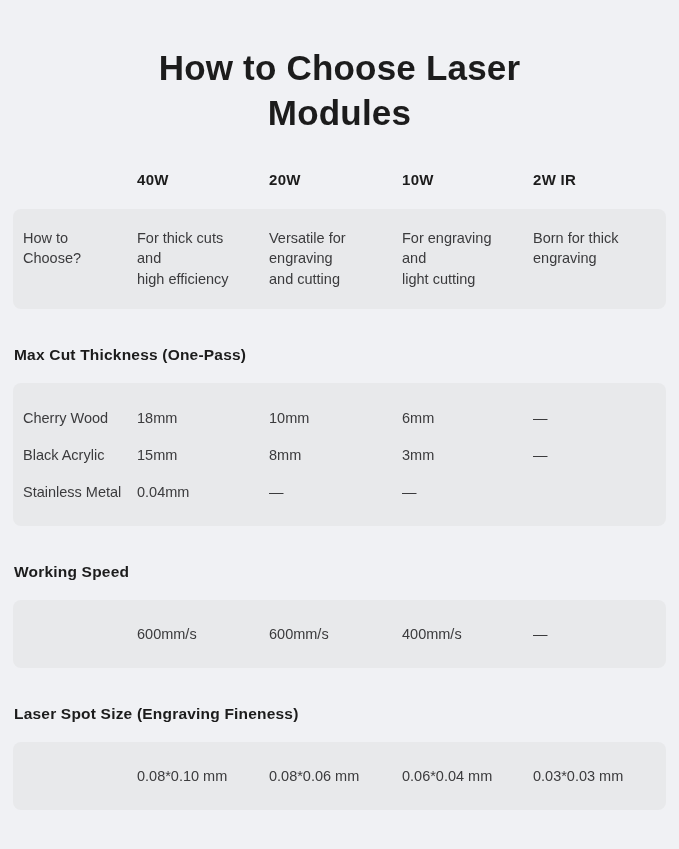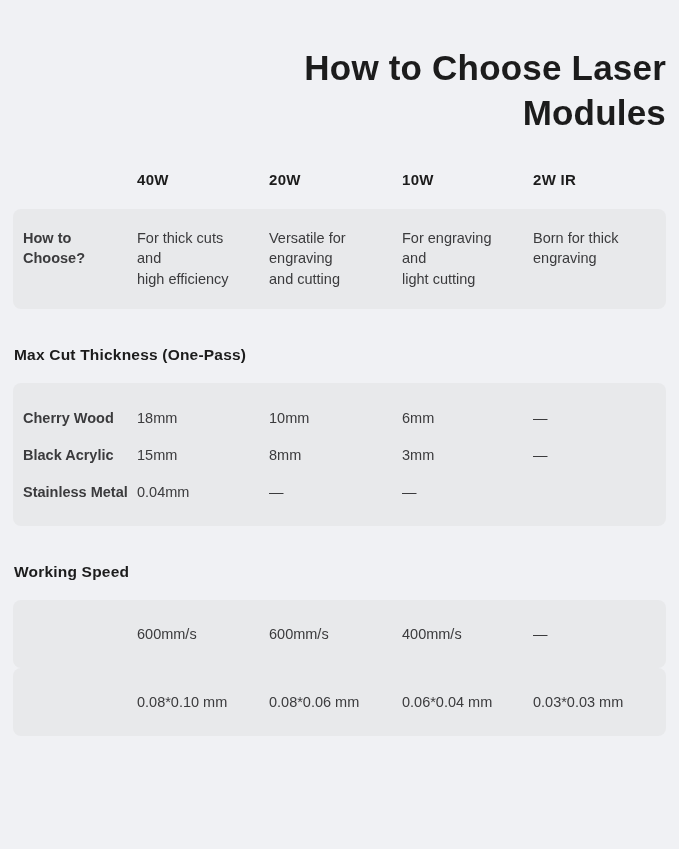--- a/index.html
+++ b/index.html
@@ -15,40 +15,40 @@
     height:849px;
     background:var(--bg);
     font-family:"Liberation Sans","DejaVu Sans",sans-serif;
     color:var(--body);
     overflow:hidden;
   }
   .page{padding:0 13px;}
   .title{
     margin:0;
     padding-top:45px;
-    text-align:right;
+    text-align:center;
     font-size:35px;
     line-height:1.29;
     font-weight:700;
     color:var(--ink);
     letter-spacing:0.2px;
   }
   .title span{display:block;}
   .grid{
     display:grid;
     grid-template-columns:124px 132px 133px 131px auto;
   }
   .cell{
     font-size:14.5px;
     line-height:1.42;
     white-space:pre-line;
     padding-right:8px;
     color:var(--body);
   }
-  .label-cell{padding-left:10px;font-weight:bold;}
+  .label-cell{padding-left:10px;}
   .header-row{margin-top:34px;}
   .col-header{
     font-weight:700;
     font-size:15px;
     color:var(--ink);
     letter-spacing:0.3px;
   }
   .panel{
     background:var(--panel);
     border-radius:8px;
@@ -137,20 +137,21 @@
   <div class="section-heading">Working Speed</div>
 
   <div class="panel panel-single grid">
     <div class="cell label-cell"></div>
     <div class="cell">600mm/s</div>
     <div class="cell">600mm/s</div>
     <div class="cell">400mm/s</div>
     <div class="cell">—</div>
   </div>
 
+  <div class="section-heading">Laser Spot Size (Engraving Fineness)</div>
 
   <div class="panel panel-single grid">
     <div class="cell label-cell"></div>
     <div class="cell">0.08*0.10 mm</div>
     <div class="cell">0.08*0.06 mm</div>
     <div class="cell">0.06*0.04 mm</div>
     <div class="cell">0.03*0.03 mm</div>
   </div>
 
 </div>

